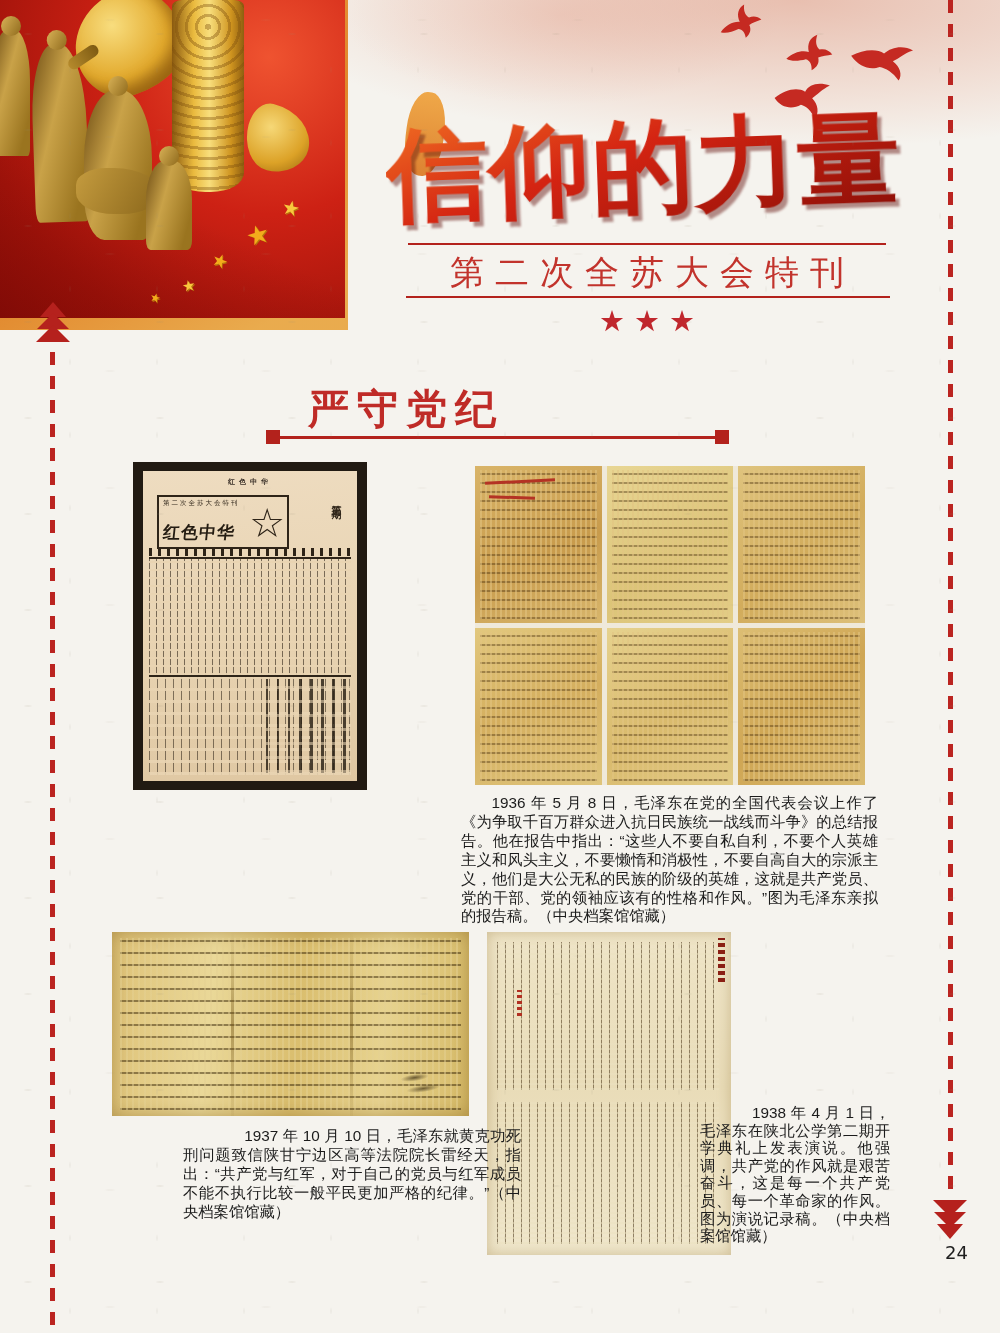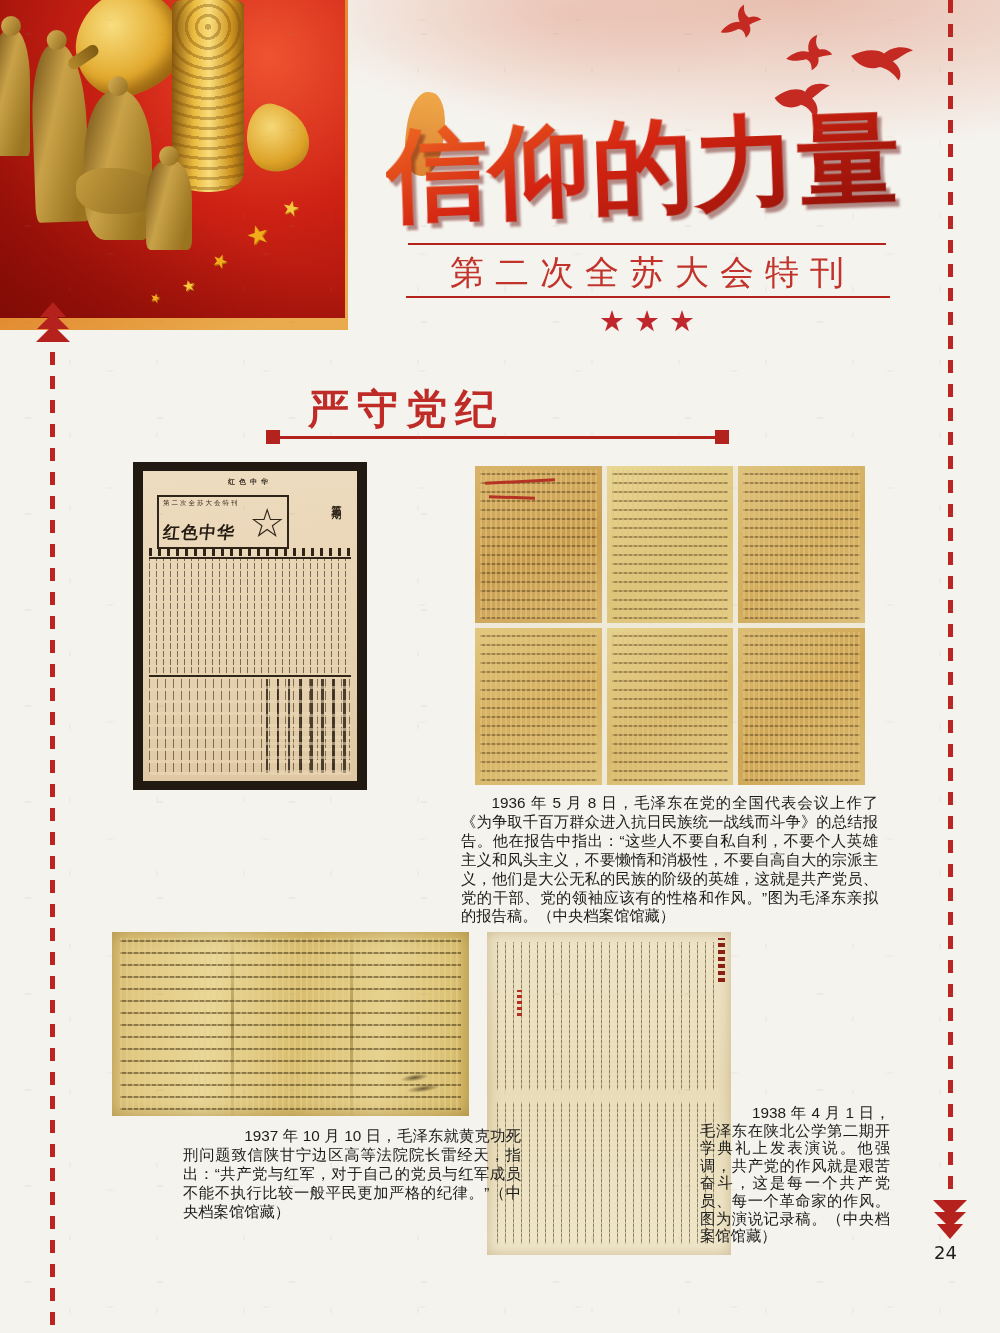--- a/index.html
+++ b/index.html
@@ -224,21 +224,21 @@
   .arrow{position:absolute;width:34px;height:52px;z-index:5;}
   .arrow-up{left:36px;top:302px;}
   .arrow-down{left:933px;top:1200px;}
   .tri{position:absolute;width:0;height:0;}
   .arrow-up .t1{left:4px;top:0;border-left:13px solid transparent;border-right:13px solid transparent;border-bottom:15px solid #b5211d;}
   .arrow-up .t2{left:1px;top:11px;border-left:16px solid transparent;border-right:16px solid transparent;border-bottom:16px solid #b5211d;}
   .arrow-up .t3{left:0;top:23px;border-left:17px solid transparent;border-right:17px solid transparent;border-bottom:17px solid #b5211d;}
   .arrow-down .t1{left:0;top:0;border-left:17px solid transparent;border-right:17px solid transparent;border-top:17px solid #b5211d;}
   .arrow-down .t2{left:1px;top:12px;border-left:16px solid transparent;border-right:16px solid transparent;border-top:16px solid #b5211d;}
   .arrow-down .t3{left:4px;top:24px;border-left:13px solid transparent;border-right:13px solid transparent;border-top:15px solid #b5211d;}
-  .page-num{position:absolute;left:934px;top:1242px;width:34px;text-align:left;font-size:18px;color:#1e1e1e;z-index:5;font-family:"DejaVu Sans",sans-serif;}
+  .page-num{position:absolute;left:934px;top:1242px;width:34px;text-align:right;font-size:18px;color:#1e1e1e;z-index:5;font-family:"DejaVu Sans",sans-serif;}
 </style>
 </head>
 <body>
 
 <div class="page">
 
   <div class="wash-top"></div>
   <div class="orange-streak"></div>
 
   <div>

